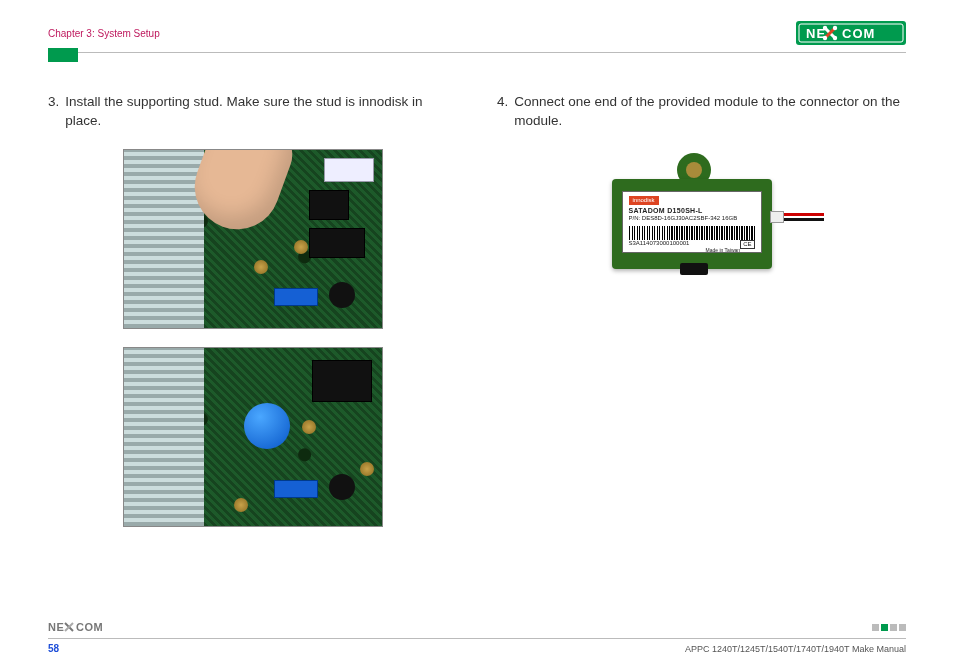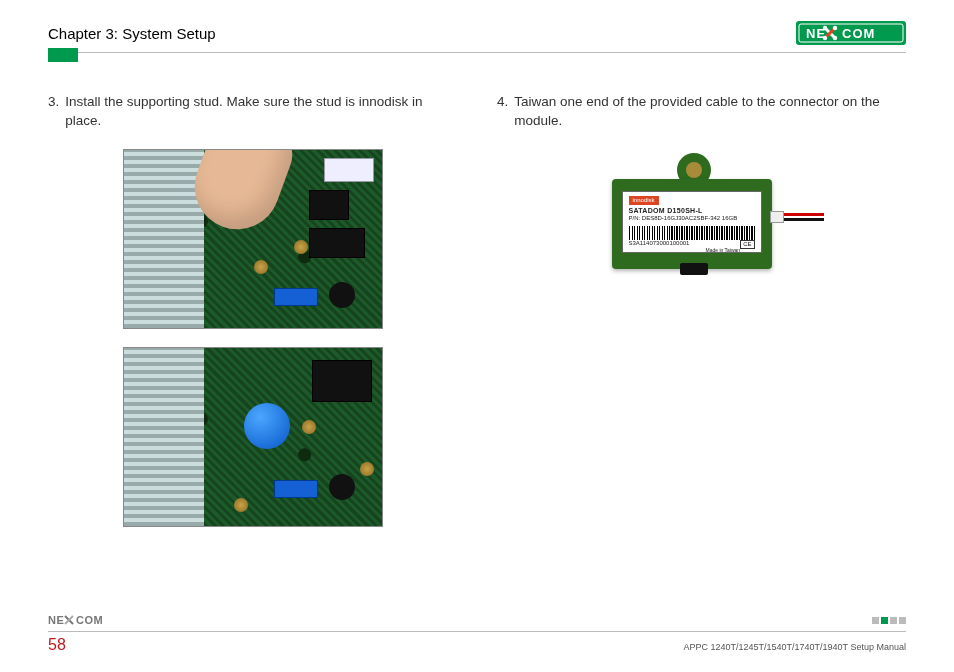--- a/index.html
+++ b/index.html
@@ -15,22 +15,22 @@
   .page {
     padding: 20px 48px 0 48px;
   }
   .header {
     display: flex;
     justify-content: space-between;
     align-items: center;
     height: 26px;
   }
   .chapter-title {
-    font-size: 15px;
-    color: #000000;
+    font-size: 10px;
+    color: #be185d;
     font-weight: 400;
   }
   .logo-nexcom {
     display: flex;
     align-items: center;
   }
   .logo-nexcom svg { display:block; }
   .header-rule {
     margin-top: 6px;
     height: 1px;
@@ -143,21 +143,21 @@
   }
   .footer-rule{ height:1px; background:#bbb; margin-bottom:4px;}
   .footer-logo-row{ display:flex; align-items:center; justify-content:space-between; height:18px; margin-bottom:2px;}
   .footer-small-logo svg{ display:block;}
   .footer-dots{ display:flex; gap:2px;}
   .footer-dots span{ width:7px; height:7px; background:#bbb;}
   .footer-dots span.g{ background:#009a4e;}
   .footer-text{
     display:flex; justify-content:space-between; align-items:baseline; font-size:9px; color:#555;
   }
-  .page-num{ font-size:16px; font-weight:normal; color:#b91c1c;}
+  .page-num{ font-size:10px; font-weight:bold; color:#1d4ed8;}
 </style>
 </head>
 <body>
 
 <div class="page">
   <div class="header">
     <div class="chapter-title">Chapter 3: System Setup</div>
     <div class="logo-nexcom">
       <svg width="110" height="24" viewBox="0 0 110 24">
         <rect x="0" y="0" width="110" height="24" rx="3" fill="#009a4e"></rect>
@@ -207,21 +207,21 @@
           <div class="buzzer" style="left:205px; bottom:26px;"></div>
           <div class="pad" style="left:110px; bottom:14px;"></div>
           <div class="pad" style="left:236px; bottom:50px;"></div>
         </div>
       </div>
     </div>
 
     <div class="col">
       <div class="step">
         <span class="step-num">4.</span>
-        <span class="step-text">Taiwan one end of the provided cable to the connector on the module.</span>
+        <span class="step-text">Connect one end of the provided module to the connector on the module.</span>
       </div>
       <div class="module-wrap">
         <div class="module">
           <div class="module-ring"></div>
           <div class="module-pcb"></div>
           <div class="module-label">
             <span class="brand">innodisk</span><br>
             <span class="model">SATADOM D150SH-L</span><br>
             <span>P/N: DES8D-16GJ30AC2SBF-342  16GB</span>
             <div class="barcode"></div>
@@ -256,15 +256,15 @@
     <div class="footer-dots">
       <span></span>
         <span class="g"></span>
         <span></span>
         <span></span>
     </div>
   </div>
   <div class="footer-rule"></div>
   <div class="footer-text">
     <span class="page-num">58</span>
-    <span>APPC 1240T/1245T/1540T/1740T/1940T Setup Manual</span>
+    <span>APPC 1240T/1245T/1540T/1740T/1940T Make Manual</span>
   </div>
 </div>
 
 </body></html>

